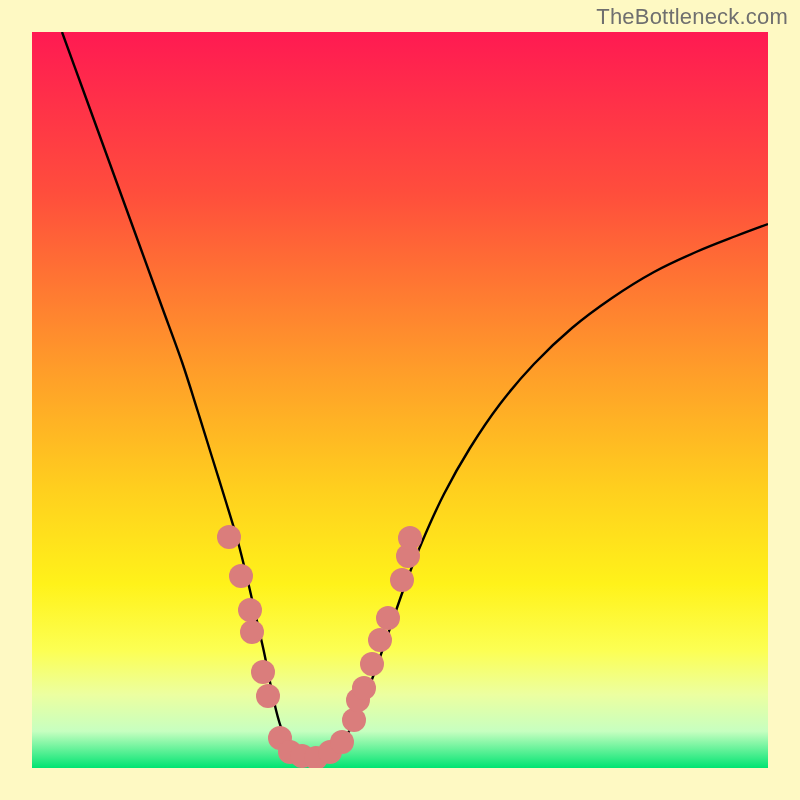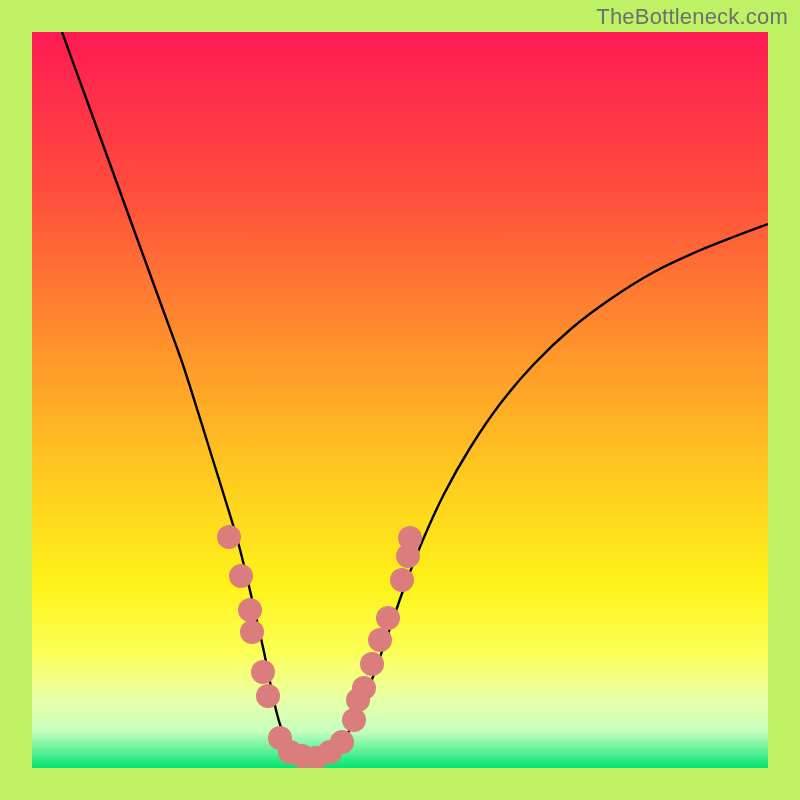--- a/index.html
+++ b/index.html
@@ -7,21 +7,21 @@
     padding: 0;
     width: 800px;
     height: 800px;
     background: #000000;
     overflow: hidden;
   }
   .outer {
     position: relative;
     width: 800px;
     height: 800px;
-    background: #bef264;
+    background: #fef9c3;
   }
   .watermark {
     position: absolute;
     top: 4px;
     right: 12px;
     color: #6f6f6f;
     font-family: Arial, Helvetica, sans-serif;
     font-size: 22px;
     letter-spacing: 0.2px;
     z-index: 20;

